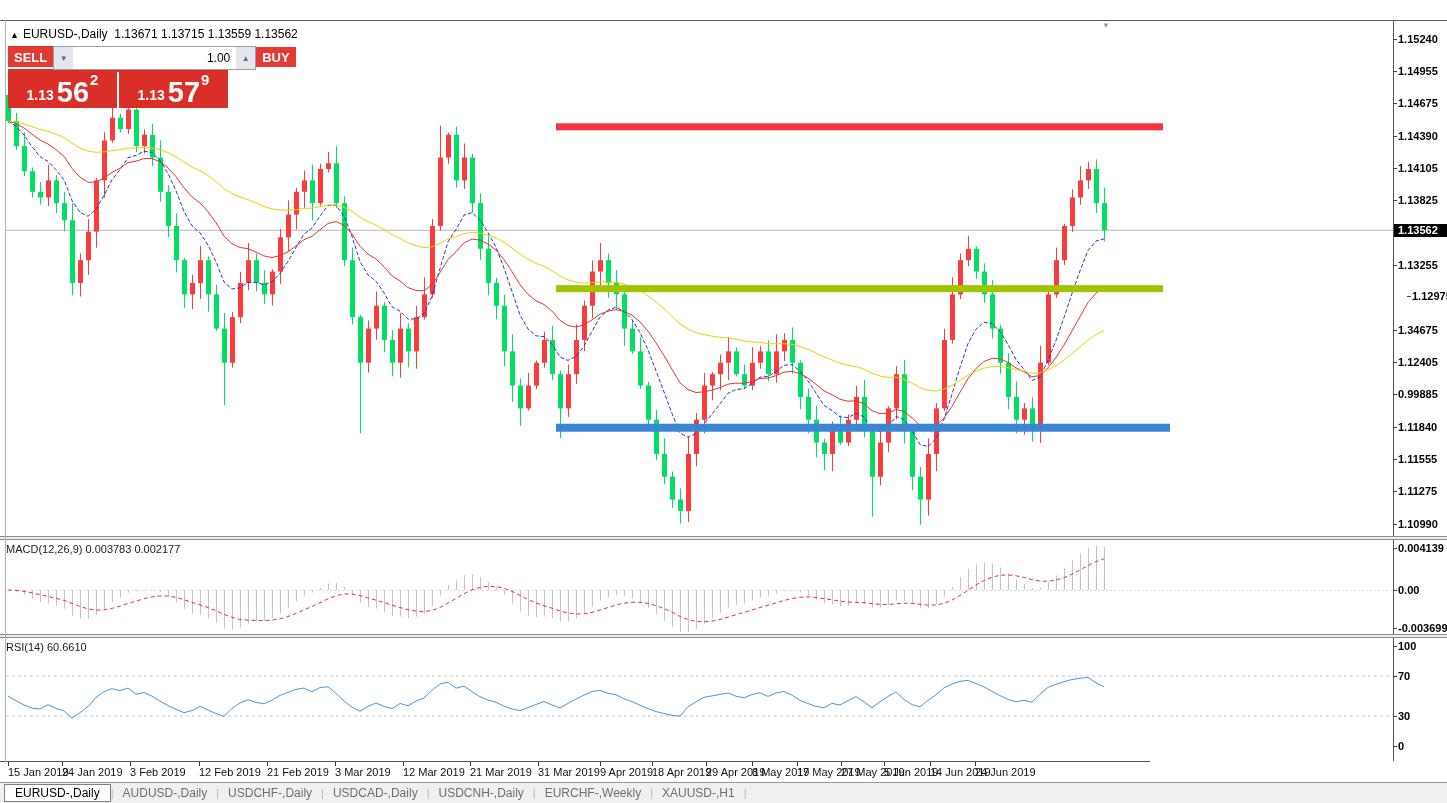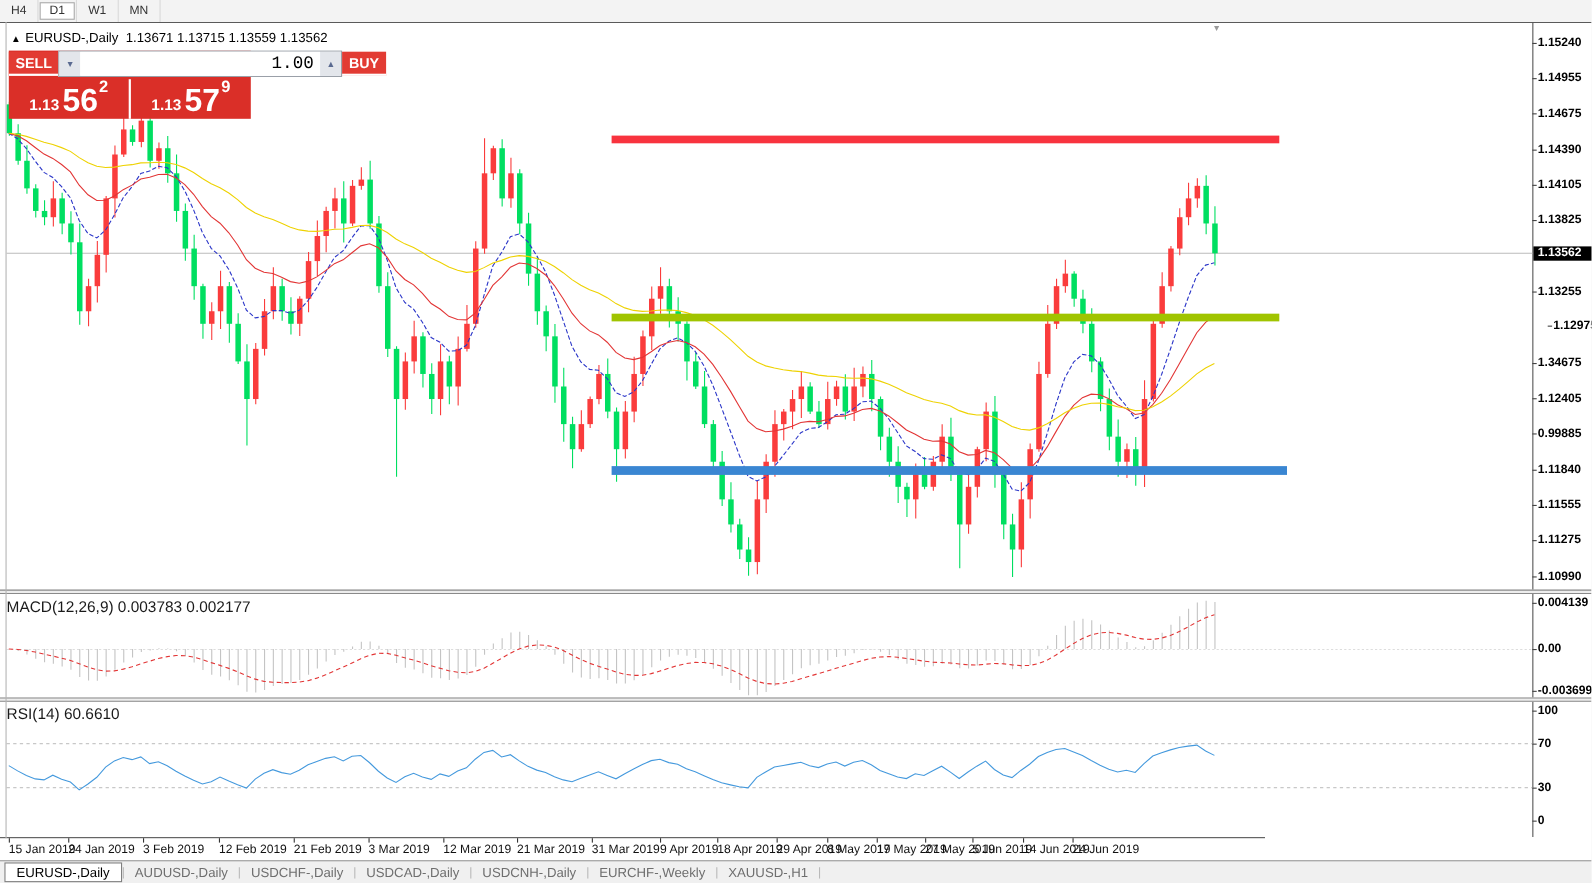--- a/index.html
+++ b/index.html
@@ -15,63 +15,49 @@
   #symbol-header{position:absolute;left:10px;top:7px;font-size:12px;color:#000;}
   #symbol-header .arrow{font-size:9px;margin-right:4px;}
   
   #trade-widget{position:absolute;left:8px;top:26px;width:220px;height:62px;background:#da2f28;}
   #tw-row1{position:absolute;left:0;top:0;width:220px;height:24px;display:flex;}
   .tw-btn{width:53px;height:22px;margin-top:1px;color:#fff;font-size:13px;font-weight:600;display:flex;align-items:center;justify-content:center;background:#e23b33;border:none;cursor:pointer;}
   #tw-sell{border-bottom:2px solid #fff;}
   #tw-buy{border-bottom:2px solid #fff;}
   #tw-spinner{flex:1;height:24px;display:flex;background:#fff;border:1px solid #9aa0a8;box-sizing:border-box;}
   .spin-btn{width:19px;background:#e3e6eb;border:none;font-size:8px;color:#5a6a90;cursor:pointer;padding:0;}
-  #tw-volume{flex:1;border:none;outline:none;text-align:right;font-size:16px;color:#000;padding-right:6px;min-width:0;font-family:Liberation Mono, monospace;}
+  #tw-volume{flex:1;border:none;outline:none;text-align:right;font-size:12px;color:#000;padding-right:6px;min-width:0;font-family:Liberation Sans, sans-serif;}
   #tw-prices{position:absolute;left:0;top:26px;width:220px;height:36px;display:flex;}
   .price-box{flex:1;display:flex;align-items:flex-end;justify-content:center;color:#fff;padding-bottom:3px;cursor:pointer;}
   .price-box .small{font-size:14px;font-weight:700;margin-right:3px;line-height:1;padding-bottom:3px;}
   .price-box .big{font-size:29px;font-weight:700;line-height:0.85;}
   .price-box .sup{font-size:15px;font-weight:700;line-height:1;margin-left:1px;align-self:flex-start;}
   #price-divider{width:2px;background:#fff;margin:0 0;}
   
   .scale-label{position:absolute;left:1398px;font-size:11px;font-weight:700;color:#000;white-space:nowrap;}
   .scale-label::before{content:"";position:absolute;left:-5px;top:6px;width:4px;height:1px;background:#444;}
   #cur-price-tag{position:absolute;left:1394px;width:52px;height:13px;background:#000;color:#fff;font-size:11px;font-weight:700;text-align:left;padding-left:4px;line-height:13px;}
-  .ind-label{position:absolute;left:6px;font-size:14px;color:#1a1a1a;white-space:nowrap;text-align:right;}
+  .ind-label{position:absolute;left:6px;font-size:11px;color:#1a1a1a;white-space:nowrap;text-align:right;}
   
   #date-axis{position:absolute;left:0;top:741px;width:1150px;height:21px;background:#fff;border-top:1px solid #555;}
   .date-label{position:absolute;top:4px;font-size:11px;color:#111;white-space:nowrap;}
   .date-tick{position:absolute;top:0;width:1px;height:4px;background:#333;}
   #shift-marker{position:absolute;left:1102px;top:1px;font-size:8px;color:#9a9a9a;}
   
   #tab-bar{position:absolute;left:0;top:782px;width:1447px;height:21px;background:#f0f0f0;border-top:1px solid #999;display:flex;align-items:center;padding-left:4px;box-sizing:border-box;}
   .tab{font-size:12px;color:#6e6e6e;padding:1px 9px;cursor:pointer;white-space:nowrap;}
   .tab.active{background:#fff;border:1px solid #7f7f7f;color:#000;padding:1px 10px;}
   .tab-sep{color:#b5b5b5;font-size:11px;}
   #left-edge{position:absolute;left:5px;top:20px;width:1px;height:742px;background:#b5b5b5;}
 </style>
 </head>
 <body>
 
 <div id="app">
 
-  <div id="toolbar">
-      <div class="tf-slot">
-        <button class="tf-btn">H4</button>
-      </div>
-      <div class="tf-slot">
-        <button class="tf-btn active">D1</button>
-      </div>
-      <div class="tf-slot">
-        <button class="tf-btn">W1</button>
-      </div>
-      <div class="tf-slot">
-        <button class="tf-btn">MN</button>
-      </div>
-    </div>
 
   <div id="chart-window">
     <svg id="chart-svg" width="1447" height="741">
         <line x1="0" y1="0.5" x2="1447" y2="0.5" stroke="#5a5a5a"></line>
         <line x1="1393.5" y1="0" x2="1393.5" y2="741" stroke="#555"></line>
         <rect x="0" y="516" width="1447" height="4" fill="#ededed"></rect>
         <line x1="0" y1="516.5" x2="1447" y2="516.5" stroke="#8a8a8a"></line>
         <line x1="0" y1="519.5" x2="1447" y2="519.5" stroke="#8a8a8a"></line>
         <rect x="0" y="614" width="1447" height="4" fill="#ededed"></rect>
         <line x1="0" y1="614.5" x2="1447" y2="614.5" stroke="#8a8a8a"></line>

